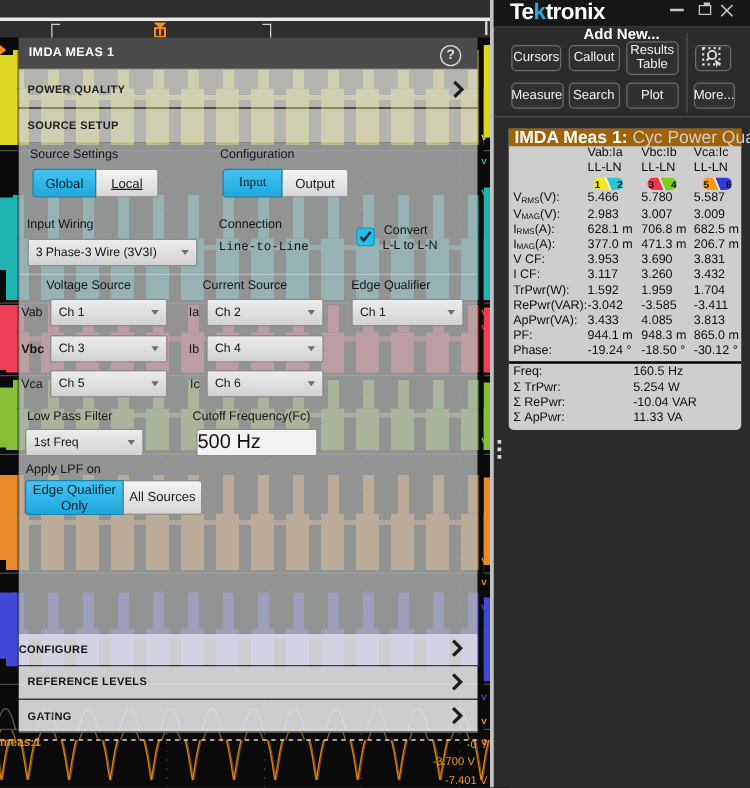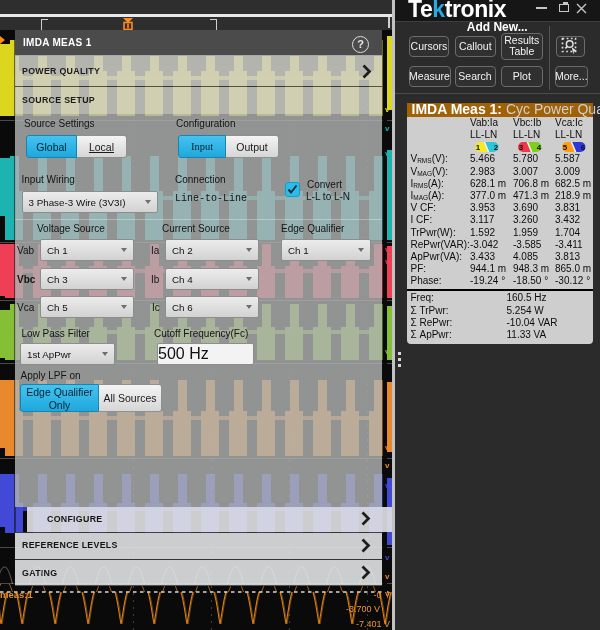--- a/index.html
+++ b/index.html
@@ -234,30 +234,30 @@
     </div>
   <div class="lbl" style="left:152px;top:302px;">Ic</div>
   <div class="dd" style="left:165px;top:296px;width:94px;height:22px;">
       <span>Ch 6</span>
       <i></i>
     </div>
 
   <div class="lbl" style="left:21.5px;top:327.5px;">Low Pass Filter</div>
   <div class="lbl" style="left:154px;top:327.5px;">Cutoff Frequency(Fc)</div>
   <div class="dd" style="left:20px;top:343px;width:95px;height:21.5px;">
-      <span>1st ApPwr</span>
+      <span>1st Freq</span>
       <i></i>
     </div>
   <div class="abs" style="left:157px;top:343px;width:97px;height:21.5px;background:#f3f3f3;border:1px solid #8d8d8d;box-sizing:border-box;border-radius:2px;color:#111;font-size:16px;line-height:19.5px;text-align:left;padding-right:7px;">500 Hz</div>
 
   <div class="lbl" style="left:20.5px;top:370px;">Apply LPF on</div>
   <div class="seg btn-blue" style="left:20px;top:384px;width:79px;height:28px;line-height:13px;border-radius:3px 0 0 3px;padding-top:1px;">Edge Qualifier<br>Only</div>
   <div class="seg btn-grey" style="left:99px;top:384px;width:63px;height:28px;line-height:26px;border-radius:0 3px 3px 0;border-left:none;">All Sources</div>
 
-  <div class="abs acc-bot" style="left:15px;top:507px;width:367px;height:24.5px;line-height:24.5px;padding-left:20px;box-sizing:border-box;margin-left:12px;">CONFIGURE</div>
+  <div class="abs acc-bot" style="left:15px;top:507px;width:367px;height:24.5px;line-height:24.5px;padding-left:0;box-sizing:border-box;">CONFIGURE</div>
   <div class="abs" style="left:15px;top:531.5px;width:367px;height:1.2px;background:rgba(60,60,60,.85);"></div>
   <div class="abs acc-bot" style="left:15px;top:533px;width:367px;height:25.5px;line-height:25.5px;padding-left:7px;box-sizing:border-box;">REFERENCE LEVELS</div>
   <div class="abs" style="left:15px;top:558.5px;width:367px;height:1.2px;background:rgba(60,60,60,.85);"></div>
   <div class="abs acc-bot" style="left:15px;top:560px;width:367px;height:26px;line-height:26px;padding-left:7px;box-sizing:border-box;">GATING</div>
   <div class="abs" style="left:15px;top:584.5px;width:367px;height:1.2px;background:rgba(60,60,60,.85);"></div>
   <svg class="abs" style="left:0;top:558px;" width="392" height="26" viewBox="0 0 392 26">
       <path d="M-3.5 26 Q4.5 -8 12.5 26 M29.5 26 Q37.5 -8 45.5 26 M62.5 26 Q70.5 -8 78.5 26 M95.5 26 Q103.5 -8 111.5 26 M128.5 26 Q136.5 -8 144.5 26 M161.5 26 Q169.5 -8 177.5 26 M194.5 26 Q202.5 -8 210.5 26 M227.5 26 Q235.5 -8 243.5 26 M260.5 26 Q268.5 -8 276.5 26 M293.5 26 Q301.5 -8 309.5 26 M326.5 26 Q334.5 -8 342.5 26 M359.5 26 Q367.5 -8 375.5 26 M392.5 26 Q400.5 -8 408.5 26" stroke="rgba(240,240,240,.32)" stroke-width="1.2" fill="none"></path>
     </svg>
   <svg class="abs" style="left:360px;top:511px;" width="11" height="15" viewBox="0 0 11 15">
       <path d="M2.5 1.5 L8.5 7.5 L2.5 13.5" fill="none" stroke="#1d1d1d" stroke-width="2.7"></path>
@@ -268,21 +268,21 @@
   <svg class="abs" style="left:360px;top:564.5px;" width="11" height="15" viewBox="0 0 11 15">
       <path d="M2.5 1.5 L8.5 7.5 L2.5 13.5" fill="none" stroke="#1d1d1d" stroke-width="2.7"></path>
     </svg>
 </div>
 
 <div class="abs" id="rpanel"></div>
 <div class="abs" style="left:392px;top:0;width:2.5px;height:630px;background:#c2c2c2;"></div>
 <div id="rcontent">
 
   <div class="abs" style="left:394.5px;top:0;width:205.5px;height:21px;background:#161616;border-bottom:1px solid #3e3e3e;"></div>
-  <div class="abs" style="left:408px;top:-1px;width:110px;height:21px;color:#fff;font-size:23px;font-weight:bold;letter-spacing:-0.4px;line-height:21px;">Te<span style="color:#29a9df;">k</span>tronix</div>
+  <div class="abs" style="left:408px;top:-1px;width:110px;height:21px;color:#fff;font-size:18px;font-weight:bold;letter-spacing:-0.4px;line-height:21px;">Te<span style="color:#29a9df;">k</span>tronix</div>
 
   <div class="abs" style="left:536px;top:7px;width:11px;height:1.7px;background:#c6c6c6;"></div>
   <div class="abs" style="left:559px;top:3.5px;width:8px;height:6.5px;border:1.4px solid #c6c6c6;"></div>
   <div class="abs" style="left:562.5px;top:1.5px;width:5px;height:2px;background:#c6c6c6;"></div>
   <svg class="abs" style="left:576px;top:2.5px;" width="11" height="11" viewBox="0 0 11 11">
       <path d="M1 1 L10 10 M10 1 L1 10" stroke="#c6c6c6" stroke-width="1.4"></path>
     </svg>
 
   <div class="abs" style="left:394.5px;top:20px;width:205.5px;text-align:center;color:#fff;font-size:12px;font-weight:bold;">Add New...</div>
   <div class="mbtn" style="left:409px;top:35.5px;width:40px;height:21.5px;">Cursors</div>
@@ -353,21 +353,21 @@
     <div class="trow">
         <span class="c0">I<sub>RMS</sub>(A):</span>
         <span class="c1">628.1 m</span>
         <span class="c2">706.8 m</span>
         <span class="c3">682.5 m</span>
       </div>
     <div class="trow">
         <span class="c0">I<sub>MAG</sub>(A):</span>
         <span class="c1">377.0 m</span>
         <span class="c2">471.3 m</span>
-        <span class="c3">218.9 m</span>
+        <span class="c3">206.7 m</span>
       </div>
     <div class="trow">
         <span class="c0">V CF:</span>
         <span class="c1">3.953</span>
         <span class="c2">3.690</span>
         <span class="c3">3.831</span>
       </div>
     <div class="trow">
         <span class="c0">I CF:</span>
         <span class="c1">3.117</span>

